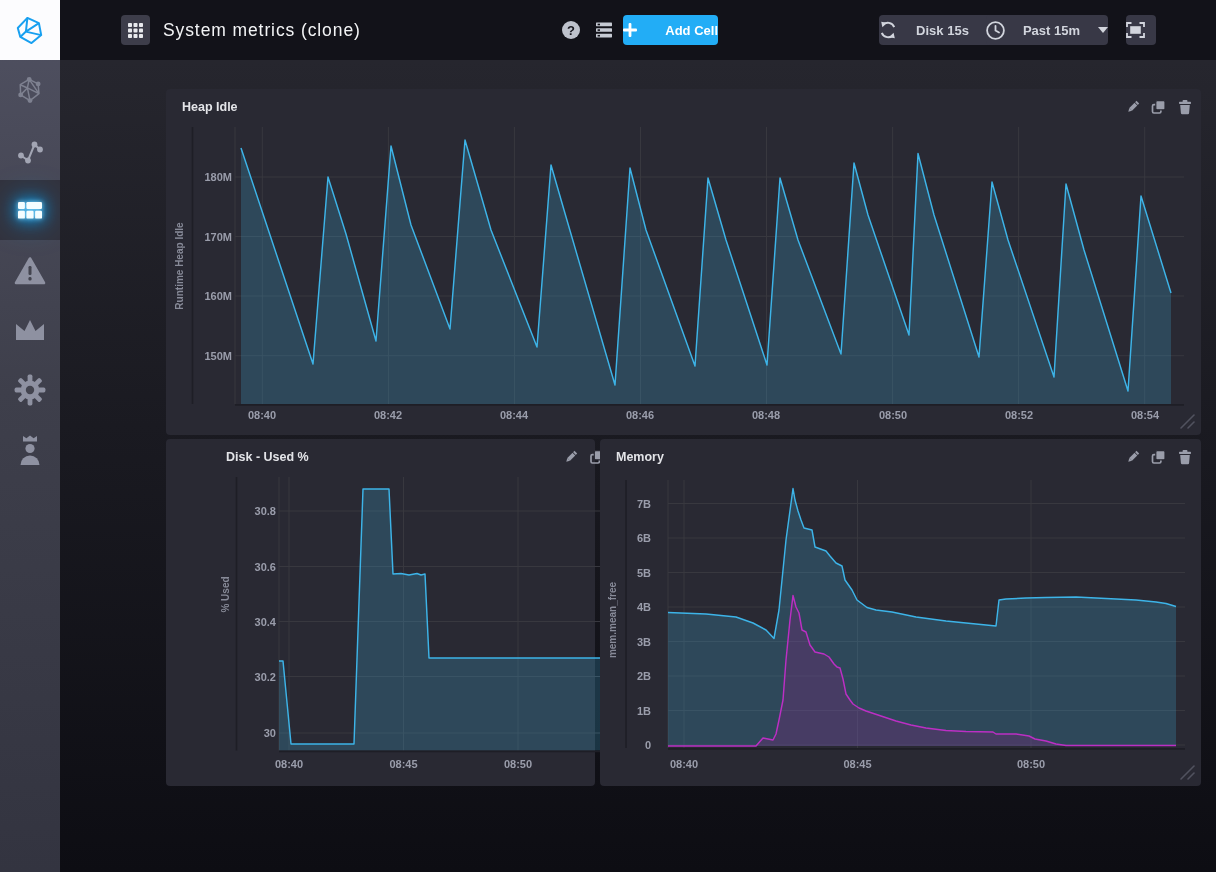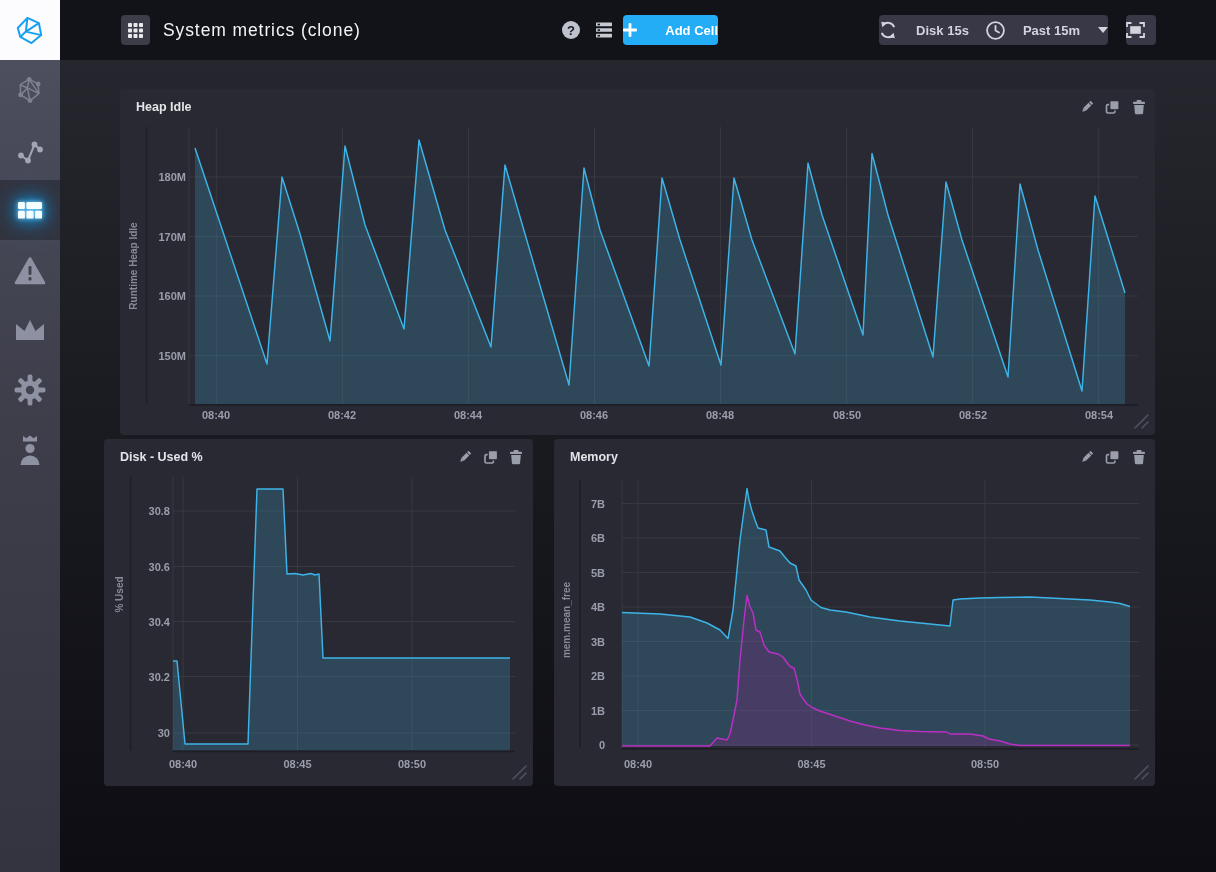--- a/index.html
+++ b/index.html
@@ -8,21 +8,21 @@
 #sidebar { position:absolute; left:0; top:0; width:60px; height:872px;
   background:linear-gradient(180deg,#4e4f5f 5%,#3e3f4b 45%,#333440 100%); }
 #logo { position:absolute; left:0; top:0; width:60px; height:60px; background:#fcfcfe;
   display:flex; align-items:center; justify-content:center; }
 .navitem { position:absolute; left:0; width:60px; height:60px; display:flex;
   align-items:center; justify-content:center; }
 .navitem.active { background:#32323d; }
 #navbar { position:absolute; left:60px; top:0; width:1156px; height:60px; background:#121219; }
 #main { position:absolute; left:60px; top:60px; width:1156px; height:812px;
   background:linear-gradient(180deg,#26262e 0%,#1a1a21 45%,#0d0d13 100%); }
-.panel { position:absolute; background:#292933; border-radius:4px; }
+.panel { position:absolute; background:#292933; border-radius:4px;margin-left:46px; }
 .btn { position:absolute; top:15px; height:30px; border-radius:4px; background:#383846;
   color:#d2d5dd; font-size:13px; font-weight:bold; display:flex; align-items:center;
   justify-content:space-between; gap:7px; }
 #title { position:absolute; left:103px; letter-spacing:0.9px; top:0; height:60px; line-height:60px;
   color:#f3f4f6; font-size:17.5px; }
 </style></head>
 <body>
 <div id="root">
 <div id="navbar">
   <div style="position:absolute;left:61px;top:15px;width:29px;height:30px;background:#3d3d4a;border-radius:4px;display:flex;align-items:center;justify-content:center;">
@@ -230,21 +230,21 @@
           <text x="600" y="330" text-anchor="middle" font-size="11" font-weight="bold" fill="#9a9dab" font-family="Liberation Sans, sans-serif">08:48</text>
           <text x="727" y="330" text-anchor="middle" font-size="11" font-weight="bold" fill="#9a9dab" font-family="Liberation Sans, sans-serif">08:50</text>
           <text x="853" y="330" text-anchor="middle" font-size="11" font-weight="bold" fill="#9a9dab" font-family="Liberation Sans, sans-serif">08:52</text>
           <text x="979" y="330" text-anchor="middle" font-size="11" font-weight="bold" fill="#9a9dab" font-family="Liberation Sans, sans-serif">08:54</text>
           <text x="17" y="177" text-anchor="middle" font-size="10" font-weight="bold" fill="#878a98" font-family="Liberation Sans, sans-serif" transform="rotate(-90 17 177)">Runtime Heap Idle</text>
           <g stroke="#51525f" stroke-width="1.6" stroke-linecap="round">
             <line x1="1015" y1="339" x2="1028" y2="326"></line>
             <line x1="1022" y1="339" x2="1028" y2="333"></line>
           </g>
         </svg></div>
-  <div class="panel" style="left:44px;top:379px;width:429px;height:347px;"><svg width="429" height="347" viewBox="0 0 429 347">
+  <div class="panel" style="left:60px;top:379px;width:429px;height:347px;padding-left:44px;"><svg width="429" height="347" viewBox="0 0 429 347">
           <text x="16" y="22" font-size="12.5" font-weight="bold" fill="#e3e4e8" font-family="Liberation Sans, sans-serif">Disk - Used %</text>
           <g transform="translate(354,11)" fill="#9a9daa">
             <g transform="rotate(45 7 7)">
               <rect x="5.1" y="2.9" width="3.8" height="7.4"></rect>
               <rect x="5.1" y="0.2" width="3.8" height="1.9"></rect>
               <path d="M5.1,10.3 h3.8 l-1.9,3.4 z"></path>
             </g>
           </g>
           <g transform="translate(380,11)">
             <rect x="1" y="4.6" width="8.4" height="8.4" rx="1.4" fill="none" stroke="#9a9daa" stroke-width="1.7"></rect>

